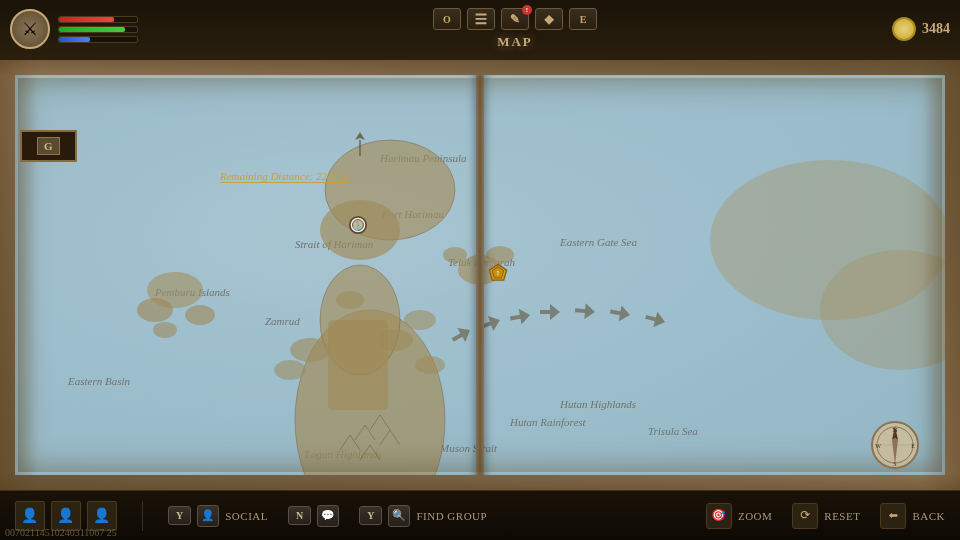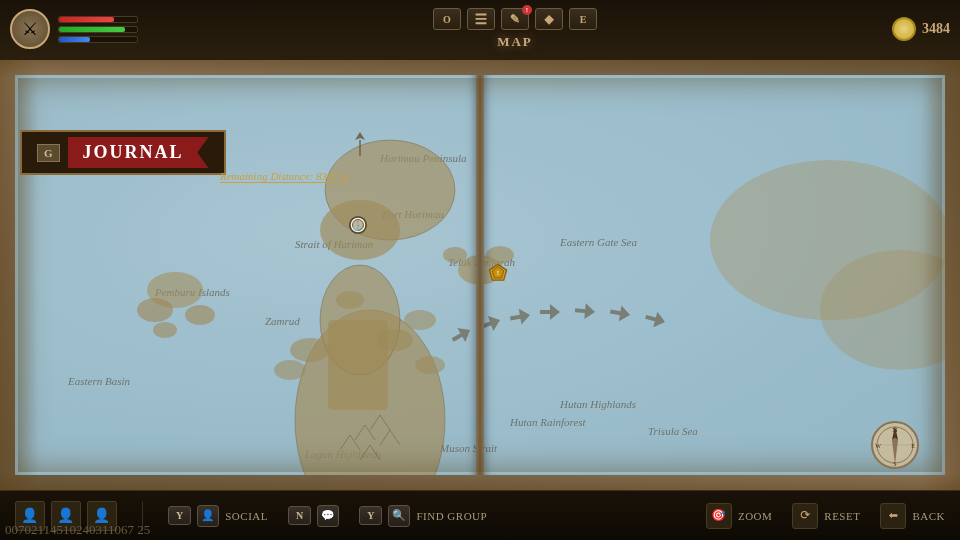--- a/index.html
+++ b/index.html
@@ -293,21 +293,21 @@
       display: flex;
       align-items: center;
       padding: 0 15px;
       gap: 20px;
       z-index: 20;
       border-top: 1px solid #3a2f1e;
     }
 
     #player-id {
       color: #6a5a3e;
-      font-size: 13px;
+      font-size: 10px;
       position: absolute;
       bottom: 2px;
       left: 5px;
     }
 
     .bottom-section {
       display: flex;
       align-items: center;
       gap: 6px;
     }
@@ -531,27 +531,24 @@
         <polyline points="380,385 390,370 400,385"></polyline>
         <polyline points="360,400 370,385 380,400"></polyline>
       </g>
 
       <rect width="960" height="430" fill="rgba(200,180,140,0.08)"></rect>
     </svg>
 
     <div id="journal-header">
       <div id="journal-tab">
         <div id="journal-tab-key">G</div>
-        <div id="journal-banner">
-          <span id="journal-tab-label">JOURNAL</span>
-        </div>
       </div>
     </div>
 
-    <div id="waypoint-text">Remaining Distance: 8307 m</div>
+    <div id="waypoint-text">Remaining Distance: 2241 m</div>
 
     <div class="map-label" style="left:380px;top:92px">Harimau Peninsula</div>
     <div class="map-label" style="left:382px;top:148px">Fort Harimau</div>
     <div class="map-label" style="left:295px;top:178px">Strait of Hariman</div>
     <div class="map-label" style="left:560px;top:176px">Eastern Gate Sea</div>
     <div class="map-label" style="left:448px;top:196px">Teluk Penjarah</div>
     <div class="map-label" style="left:155px;top:226px">Pemburu Islands</div>
     <div class="map-label" style="left:265px;top:255px">Zamrud</div>
     <div class="map-label" style="left:68px;top:315px">Eastern Basin</div>
     <div class="map-label" style="left:560px;top:338px">Hutan Highlands</div>

